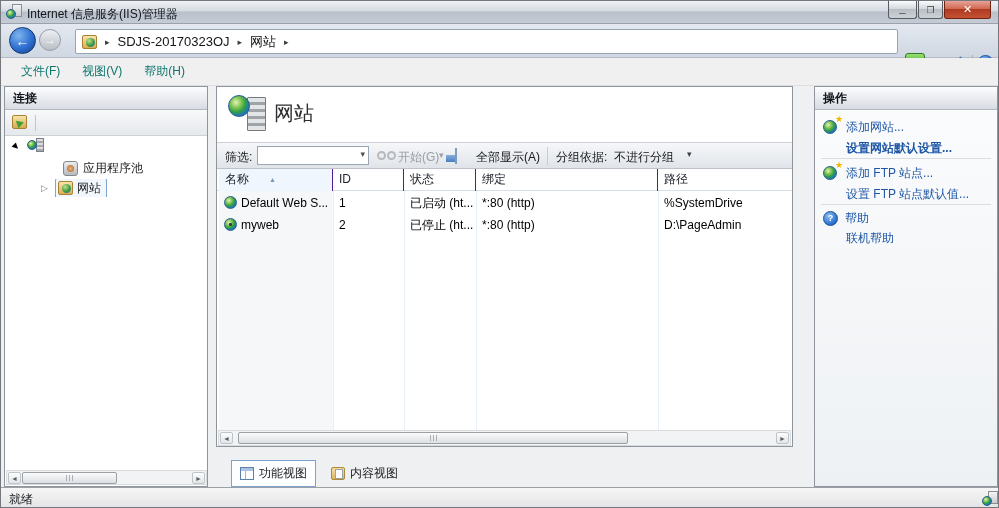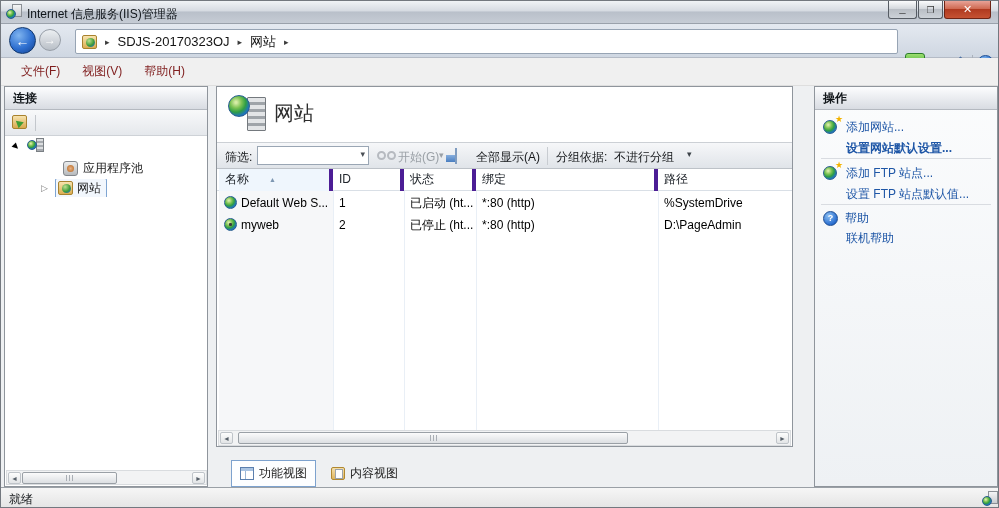--- a/index.html
+++ b/index.html
@@ -43,21 +43,21 @@
     display:flex; align-items:center; justify-content:center; }
   .home-btn { left:949px; width:20px; height:20px; display:flex; align-items:center; justify-content:center; }
   .tb-sep { left:971px; top:31px; width:1px; height:16px; background:#aab1bb; }
   .help-circ { border-radius:50%; background:radial-gradient(circle at 35% 30%, #8cc0f2, #2a6ed0 70%, #1a4e9e);
     border:1px solid #1c4d94; color:#fff; font-weight:bold; display:flex; align-items:center; justify-content:center; }
   .help-tb { left:976px; top:31px; width:17px; height:17px; font-size:10px; }
 
   
   .menurow { left:0; top:57px; width:997px; height:28px; background:#f0f0f0;
     border-bottom:1px solid #dedede; display:flex; align-items:center; padding-left:20px; gap:22px; }
-  .menu-item { color:#7f1d1d; cursor:default; }
+  .menu-item { color:#0f766e; cursor:default; }
 
   
   .panel { border:1px solid #8f959c; background:#fff; }
   .panel-header { height:23px; background:linear-gradient(#fcfdfe,#d8dce2);
     border-bottom:1px solid #b4b9c0; font-weight:bold; color:#0f1418;
     padding-left:8px; line-height:22px; }
 
   
   .leftpanel { left:3px; top:85px; width:204px; height:401px; }
   .conn-toolbar { left:0; top:23px; width:202px; height:26px;
@@ -121,21 +121,21 @@
   .page-title { left:57px; top:13px; font-size:20px; color:#2d2d2d; }
   .filterbar { left:0; top:55px; width:575px; height:27px;
     background:linear-gradient(#f6f7f9,#e0e4e9); border-top:1px solid #ccd0d5; border-bottom:1px solid #bdc2c8; }
   .fb-label { top:6px; color:#17191c; }
   .combo { background:#fff; border:1px solid #9aa6b4; position:absolute; }
   .combo .arr { position:absolute; right:3px; top:2px; font-size:9px; color:#4a4f55; }
   .fb-dis { color:#9aa0a6; }
   .fb-sep { top:4px; width:1px; height:18px; background:#c8ccd1; }
   .hdrrow { left:0; top:82px; width:575px; height:22px; background:#fff; border-bottom:1px solid #d9dfe6; }
   .hcell { position:absolute; top:0; height:22px; line-height:21px; padding-left:6px;
-    border-right:4px solid #4c1d95; color:#21262c; overflow:hidden; white-space:nowrap; }
+    border-right:1px solid #4c1d95; color:#21262c; overflow:hidden; white-space:nowrap; }
   .hcell.sorted { background:#eff6fd; }
   .sort-arrow { position:absolute; top:0; left:50px; font-size:7px; color:#7d97b2; }
   .listbody { left:0; top:104px; width:575px; height:239px; background:#fff; overflow:hidden; }
   .sortcol-tint { left:2px; top:0; width:114px; height:239px; background:#f6f7f9; }
   .colline { top:0; width:1px; height:239px; background:#e9eff6; }
   .lrow { position:absolute; left:0; width:575px; height:22px; }
   .lcell { position:absolute; top:0; height:22px; line-height:22px; white-space:nowrap; overflow:hidden; color:#000; }
 
   
   .hscroll { background:#f2f3f4; border:1px solid #d9dcdf; }

